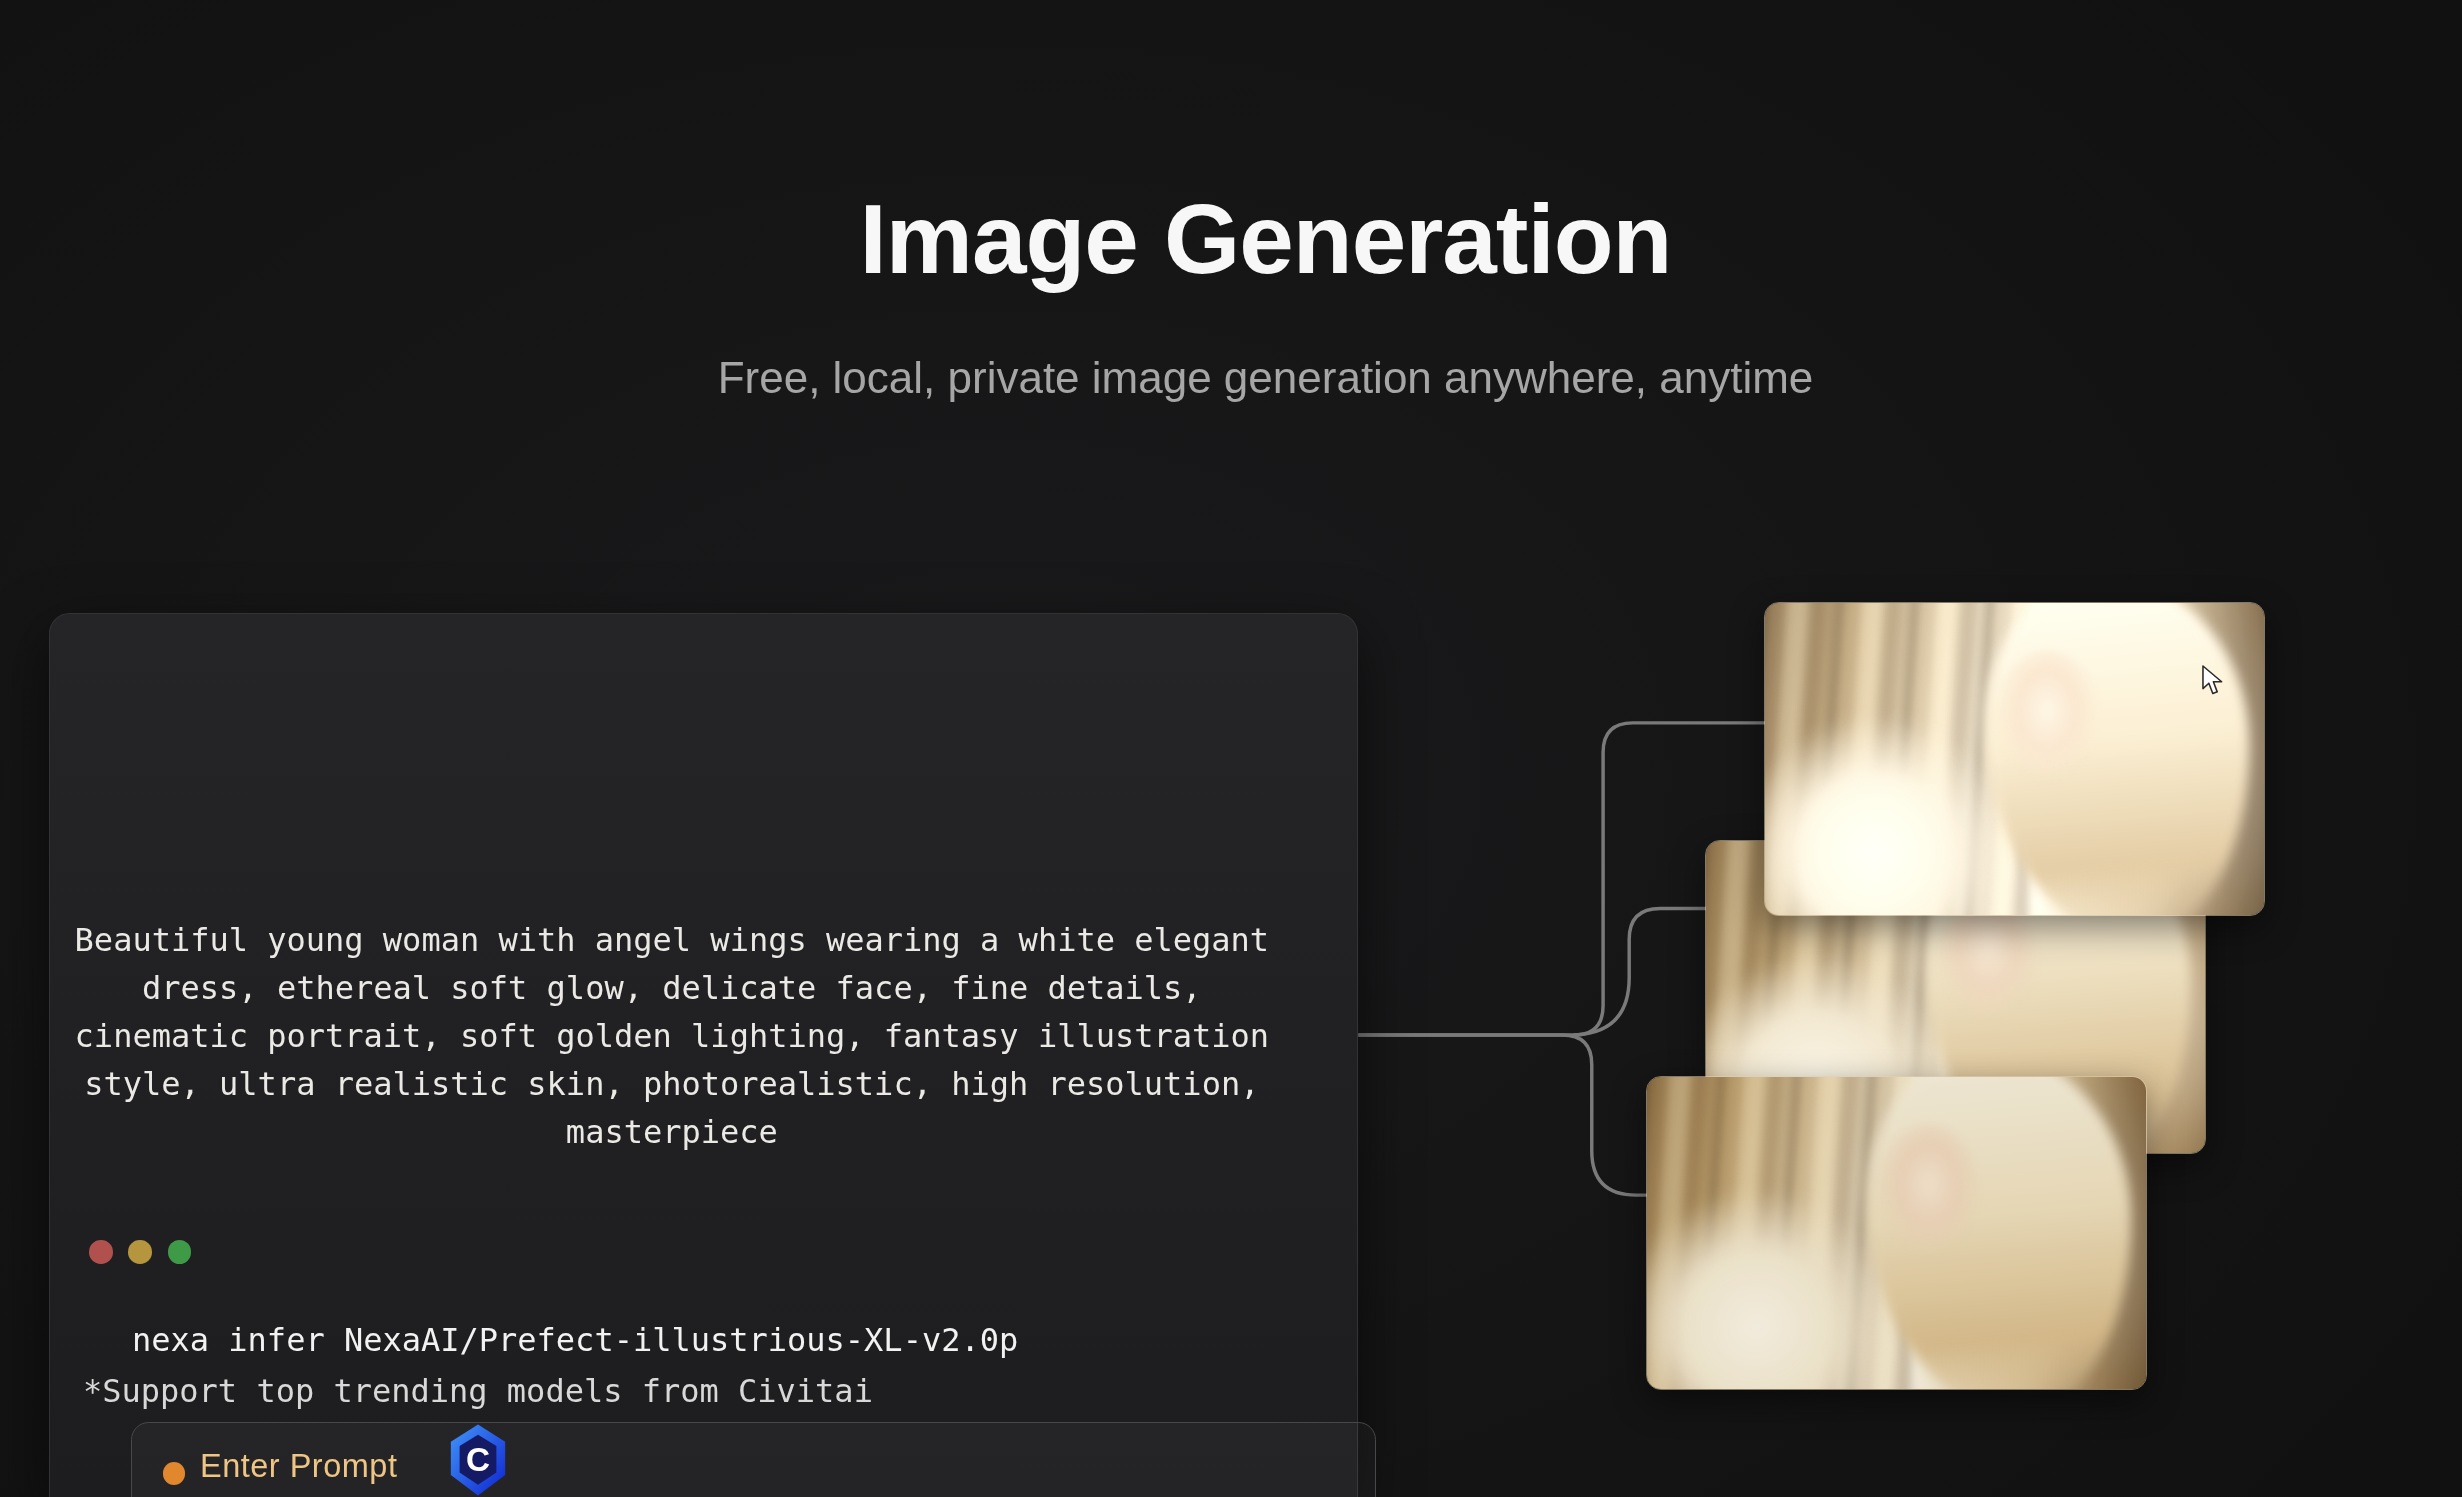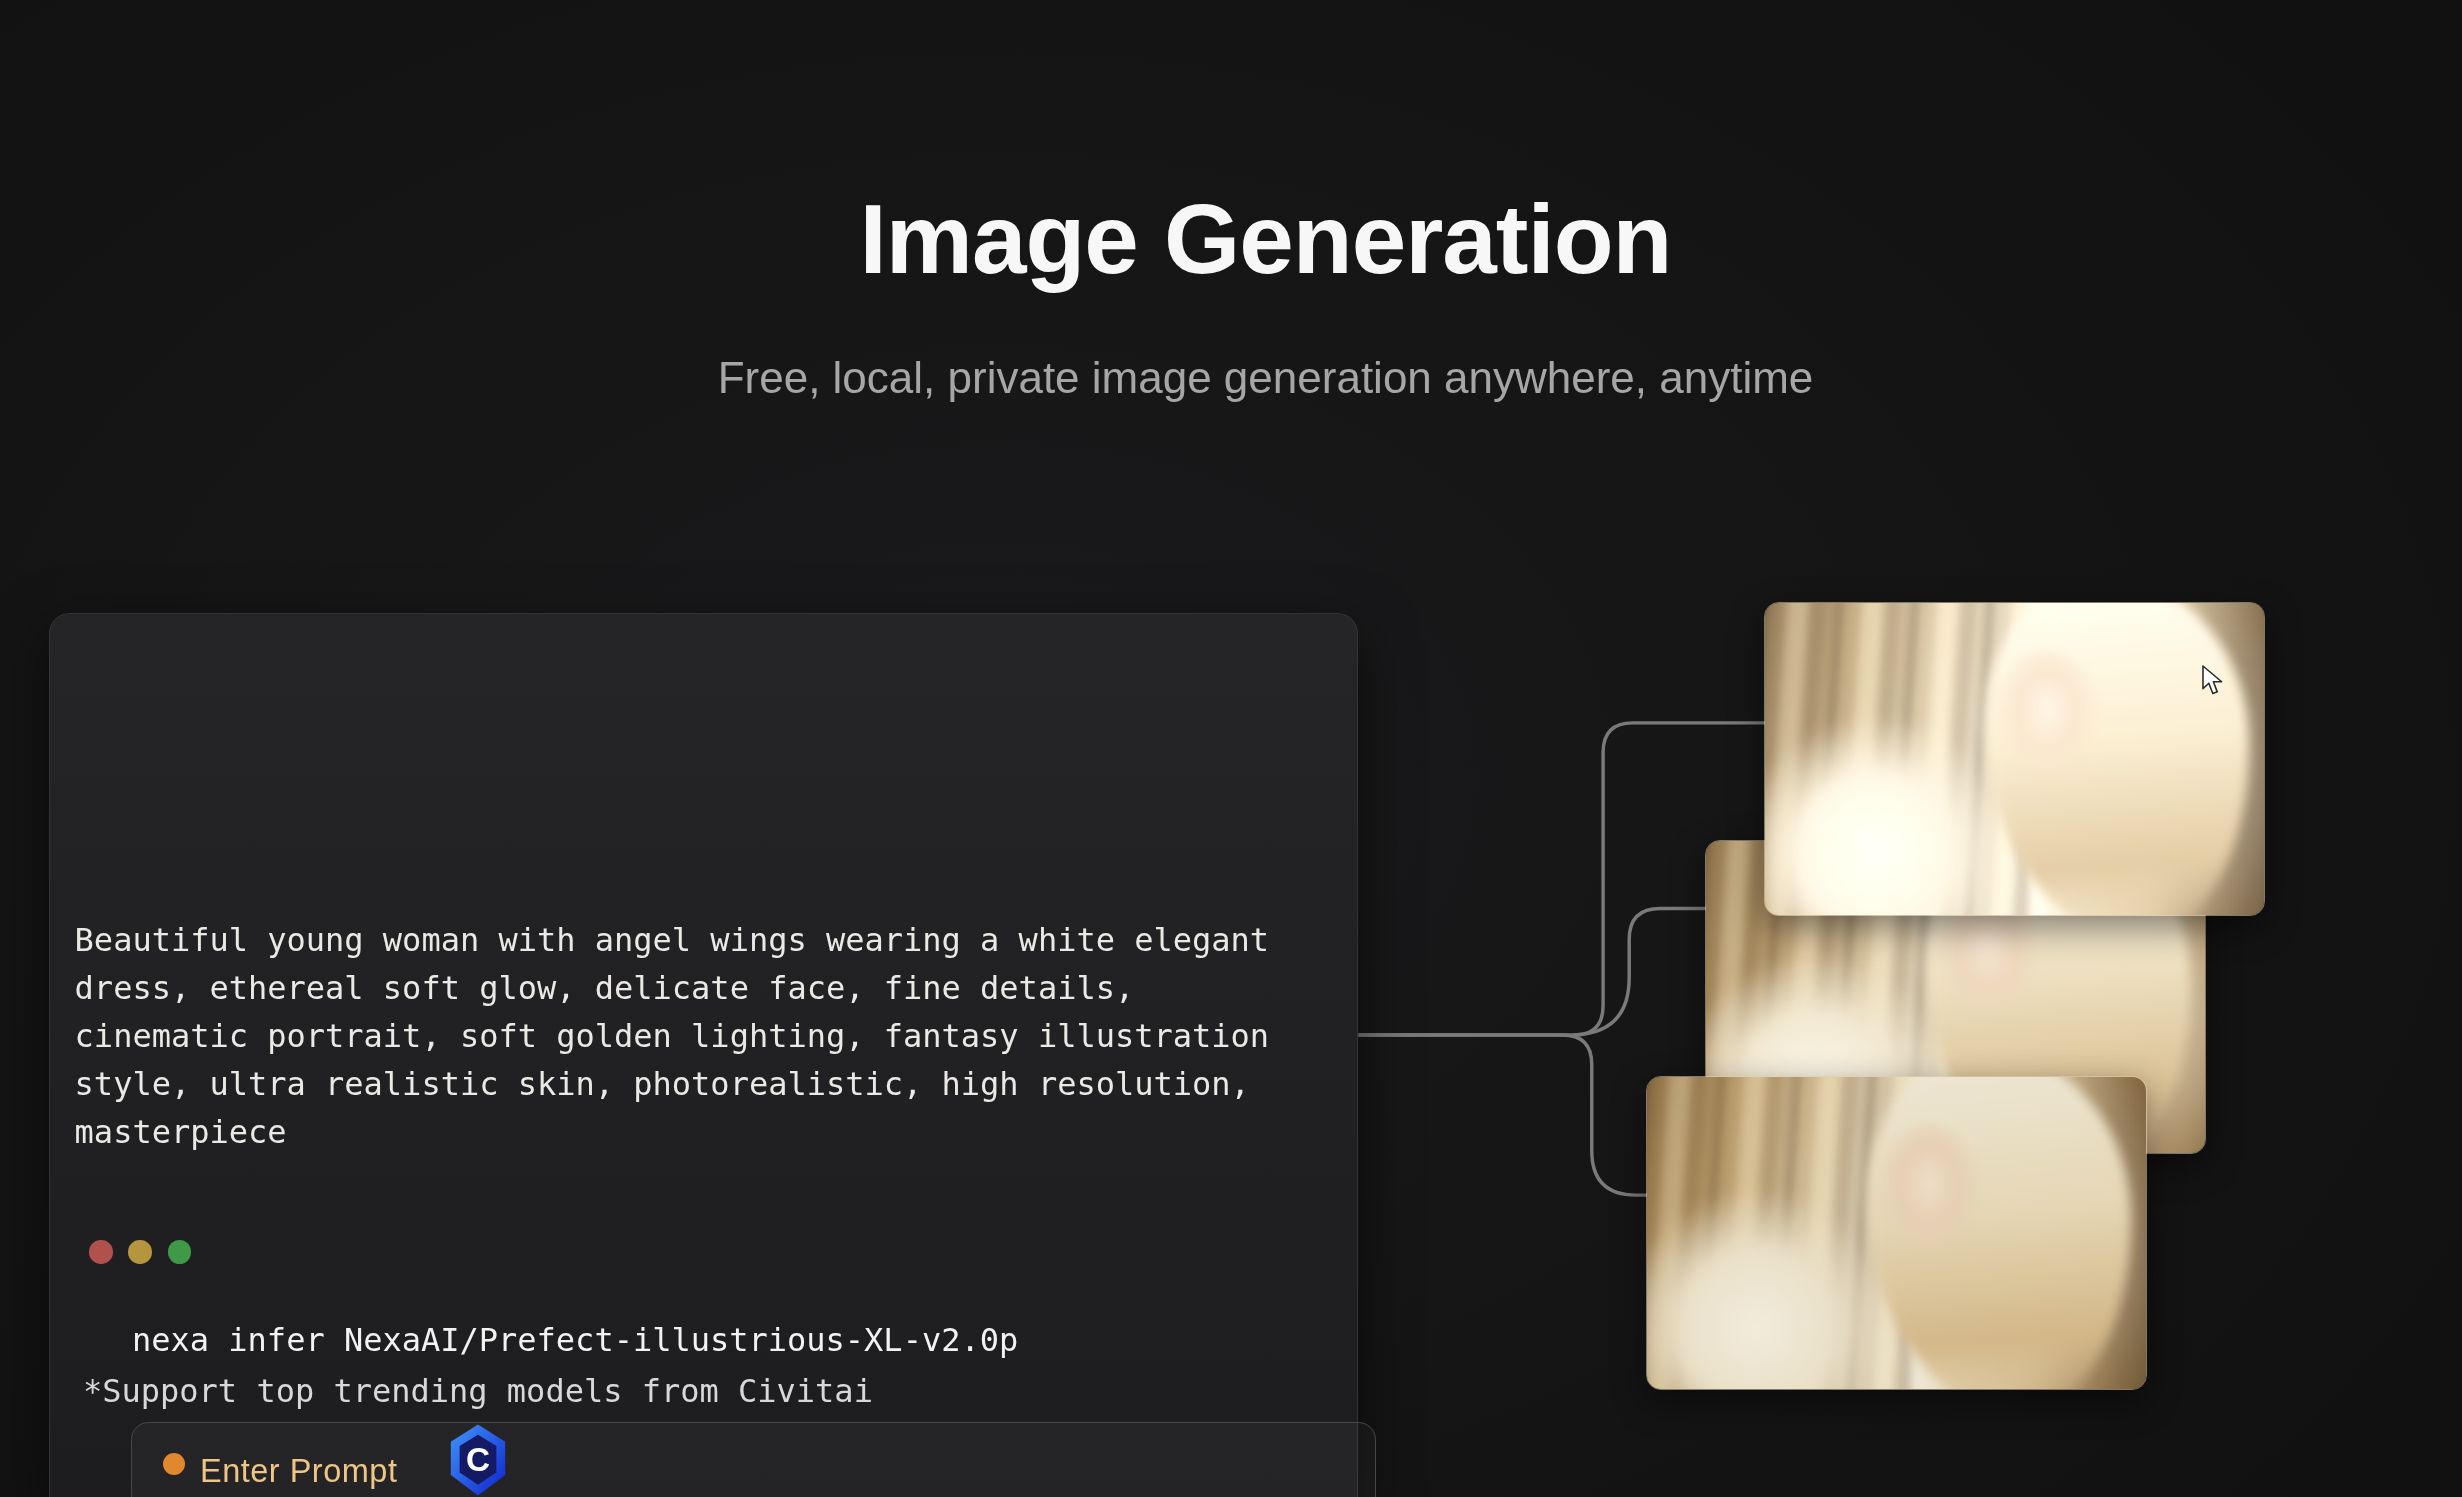--- a/index.html
+++ b/index.html
@@ -43,28 +43,28 @@
     font-size:32px; line-height:44px; color:#f2f2f2; white-space:pre;
   }
 
   .prompt-panel {
     position:absolute; left:81px; top:808px; width:1245px; height:363px; z-index:5;
     background:rgba(255,255,255,0.035);
     border:1px solid #48484b; border-radius:17.7px;
   }
   .prompt-header {
     position:absolute; left:30.5px; top:29.5px; height:32.5px;
-    display:flex; align-items:flex-start; gap:14.8px;
+    display:flex; align-items:flex-end; gap:14.8px;
   }
   .prompt-status-dot { width:22.7px; height:22.7px; border-radius:50%; background:#e1872e; flex:none; }
   .prompt-label { font-size:32.5px; font-weight:500; color:#eec584; letter-spacing:0.5px; }
   .prompt-text {
     position:absolute; left:24.6px; top:915px; z-index:5;
     font-family:"DejaVu Sans Mono", monospace;
-    font-size:32px; line-height:48px; color:#ebe9e5; white-space:pre-line;
+    font-size:32px; line-height:48px; color:#ebe9e5; white-space:pre-line;text-align:center;
   }
 
   .terminal-footer {
     position:absolute; left:33px; top:758px; height:72px; z-index:5;
     display:flex; align-items:center; gap:13.8px;flex-direction:column;
   }
   .footer-note {
     font-family:"DejaVu Sans Mono", monospace;
     font-size:32px; color:#d8d8d8; white-space:pre;
   }

